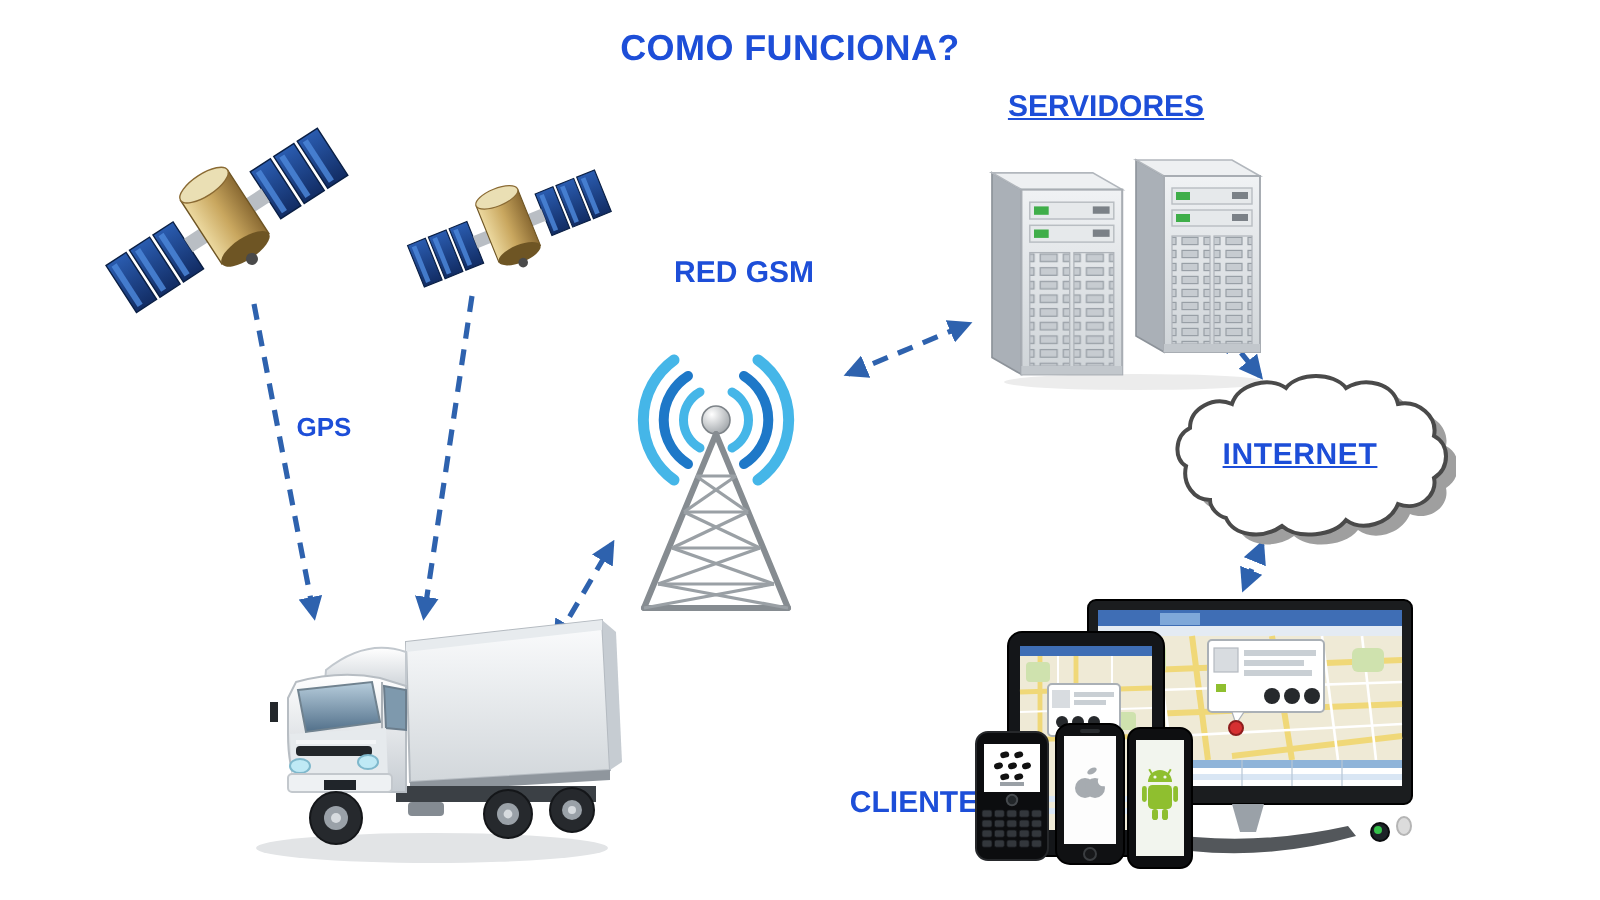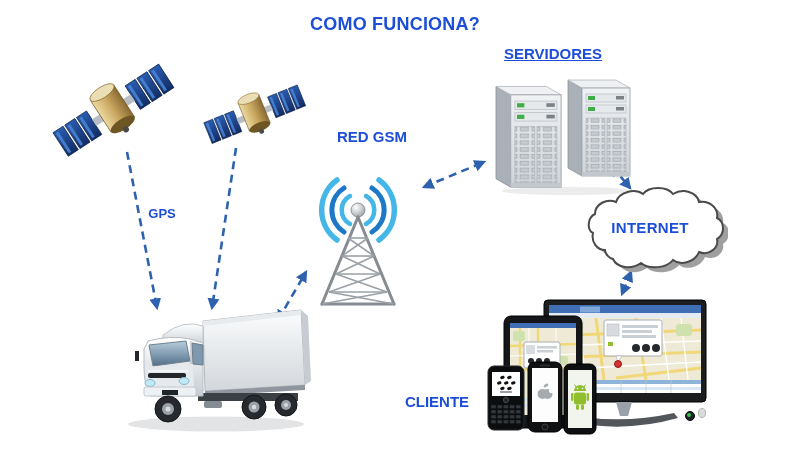--- a/index.html
+++ b/index.html
@@ -5,22 +5,22 @@
   html,body{margin:0;padding:0;background:#ffffff;}
   #stage{
     position:relative;width:800px;height:450px;background:#ffffff;overflow:hidden;
     font-family:"Liberation Sans", sans-serif;color:#1a1a1a;
   }
   .label{position:absolute;font-weight:bold;color:#1d4ed8;text-align:center;white-space:nowrap;}
   .lbl-title{left:300px;top:14px;width:190px;font-size:18px;letter-spacing:.2px;}
   .lbl-gps{left:132px;top:206px;width:60px;font-size:13px;}
   .lbl-redgsm{left:316px;top:128px;width:84px;font-size:15px;margin-left:14px;}
   .lbl-servidores{left:493px;top:45px;width:120px;font-size:15px;text-decoration:underline;}
-  .lbl-internet{left:596px;top:219px;width:108px;font-size:15px;letter-spacing:.3px;}
-  .lbl-cliente{left:396px;top:393px;width:82px;font-size:15px;}
+  .lbl-internet{left:596px;top:219px;width:108px;font-size:15px;letter-spacing:.3px;text-decoration:underline;}
+  .lbl-cliente{left:416px;top:393px;width:82px;font-size:15px;}
   .abs{position:absolute;}
   svg{display:block;}
 </style>
 </head>
 <body>
 
 <div id="stage">
 
   <svg width="0" height="0" style="position:absolute" aria-hidden="true">
     <defs>

